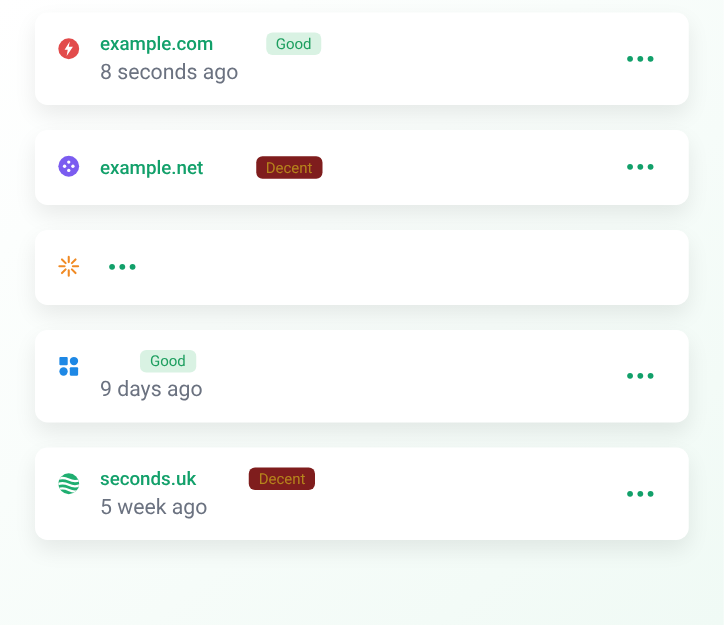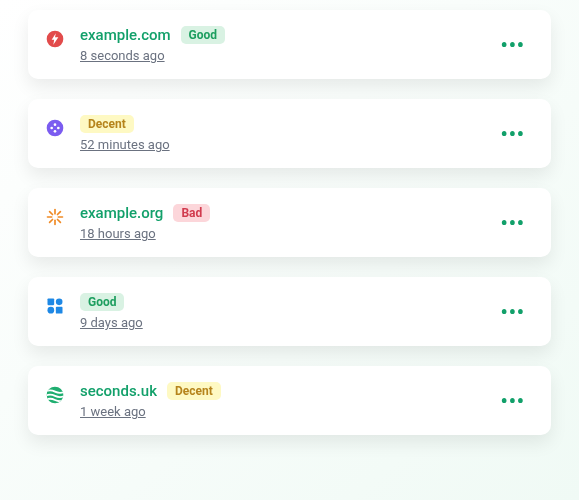--- a/index.html
+++ b/index.html
@@ -32,31 +32,31 @@
   }
   .content { flex: 1; display: flex; flex-direction: column; gap: 4px; }
   .title-row { display: flex; align-items: center; gap: 10px; }
   .domain {
     color: #12a06a;
     font-size: 15px;
     font-weight: 500;
   }
   .badge {
     font-size: 12px;
-    font-weight: 700;
+    font-weight: 400;
     padding: 2px 8px;
     border-radius: 5px;
+    margin-left: 32px;
   }
   .badge-good { background: #d9f2e3; color: #1d9e5f; }
-  .badge-decent { background: #fef9c3; color: #b6841c; }
+  .badge-decent { background: #7f1d1d; color: #b6841c; }
   .badge-bad { background: #fcd6da; color: #d13b4e; }
   .timestamp {
     color: #6b7280;
-    font-size: 13px;
-    text-decoration: underline;
+    font-size: 17px;
   }
   .more {
     color: #12a06a;
     font-size: 20px;
     font-weight: 700;
     letter-spacing: 1px;
     cursor: pointer;
     padding: 4px 6px;
     line-height: 1;
   }
@@ -88,49 +88,42 @@
       <svg viewBox="0 0 24 24" width="20" height="20">
           <circle cx="12" cy="12" r="10" fill="#7b5cf0"></circle>
           <circle cx="8" cy="12" r="1.6" fill="#fff"></circle>
           <circle cx="12" cy="8" r="1.6" fill="#fff"></circle>
           <circle cx="16" cy="12" r="1.6" fill="#fff"></circle>
           <circle cx="12" cy="16" r="1.6" fill="#fff"></circle>
         </svg>
     </span>
     <div class="content">
       <div class="title-row">
+        <a class="domain">example.net</a>
         <span class="badge badge-decent">Decent</span>
       </div>
-      <span class="timestamp">52 minutes ago</span>
     </div>
     <span class="more">•••</span>
   </div>
 
   <div class="card">
     <span class="icon-wrap">
       <svg viewBox="0 0 24 24" width="20" height="20">
           <g stroke-width="2" stroke-linecap="round" fill="none" stroke="#f08a24">
             <line x1="12" y1="3" x2="12" y2="8"></line>
             <line x1="12" y1="16" x2="12" y2="21"></line>
             <line x1="3" y1="12" x2="8" y2="12"></line>
             <line x1="16" y1="12" x2="21" y2="12"></line>
             <line x1="5.5" y1="5.5" x2="9" y2="9"></line>
             <line x1="15" y1="15" x2="18.5" y2="18.5"></line>
             <line x1="18.5" y1="5.5" x2="15" y2="9"></line>
             <line x1="9" y1="15" x2="5.5" y2="18.5"></line>
           </g>
         </svg>
     </span>
-    <div class="content">
-      <div class="title-row">
-        <a class="domain">example.org</a>
-        <span class="badge badge-bad">Bad</span>
-      </div>
-      <span class="timestamp">18 hours ago</span>
-    </div>
     <span class="more">•••</span>
   </div>
 
   <div class="card">
     <span class="icon-wrap">
       <svg viewBox="0 0 24 24" width="20" height="20">
           <g fill="#1e88e5">
             <rect x="3" y="3" width="8" height="8" rx="1"></rect>
             <circle cx="17" cy="7" r="4"></circle>
             <circle cx="7" cy="17" r="4"></circle>
@@ -161,18 +154,18 @@
             <path d="M0 13 Q6 10 12 13 T24 13"></path>
             <path d="M0 18 Q6 15 12 18 T24 18"></path>
           </g>
         </svg>
     </span>
     <div class="content">
       <div class="title-row">
         <a class="domain">seconds.uk</a>
         <span class="badge badge-decent">Decent</span>
       </div>
-      <span class="timestamp">1 week ago</span>
+      <span class="timestamp">5 week ago</span>
     </div>
     <span class="more">•••</span>
   </div>
 
 </div>
 
 </body></html>

